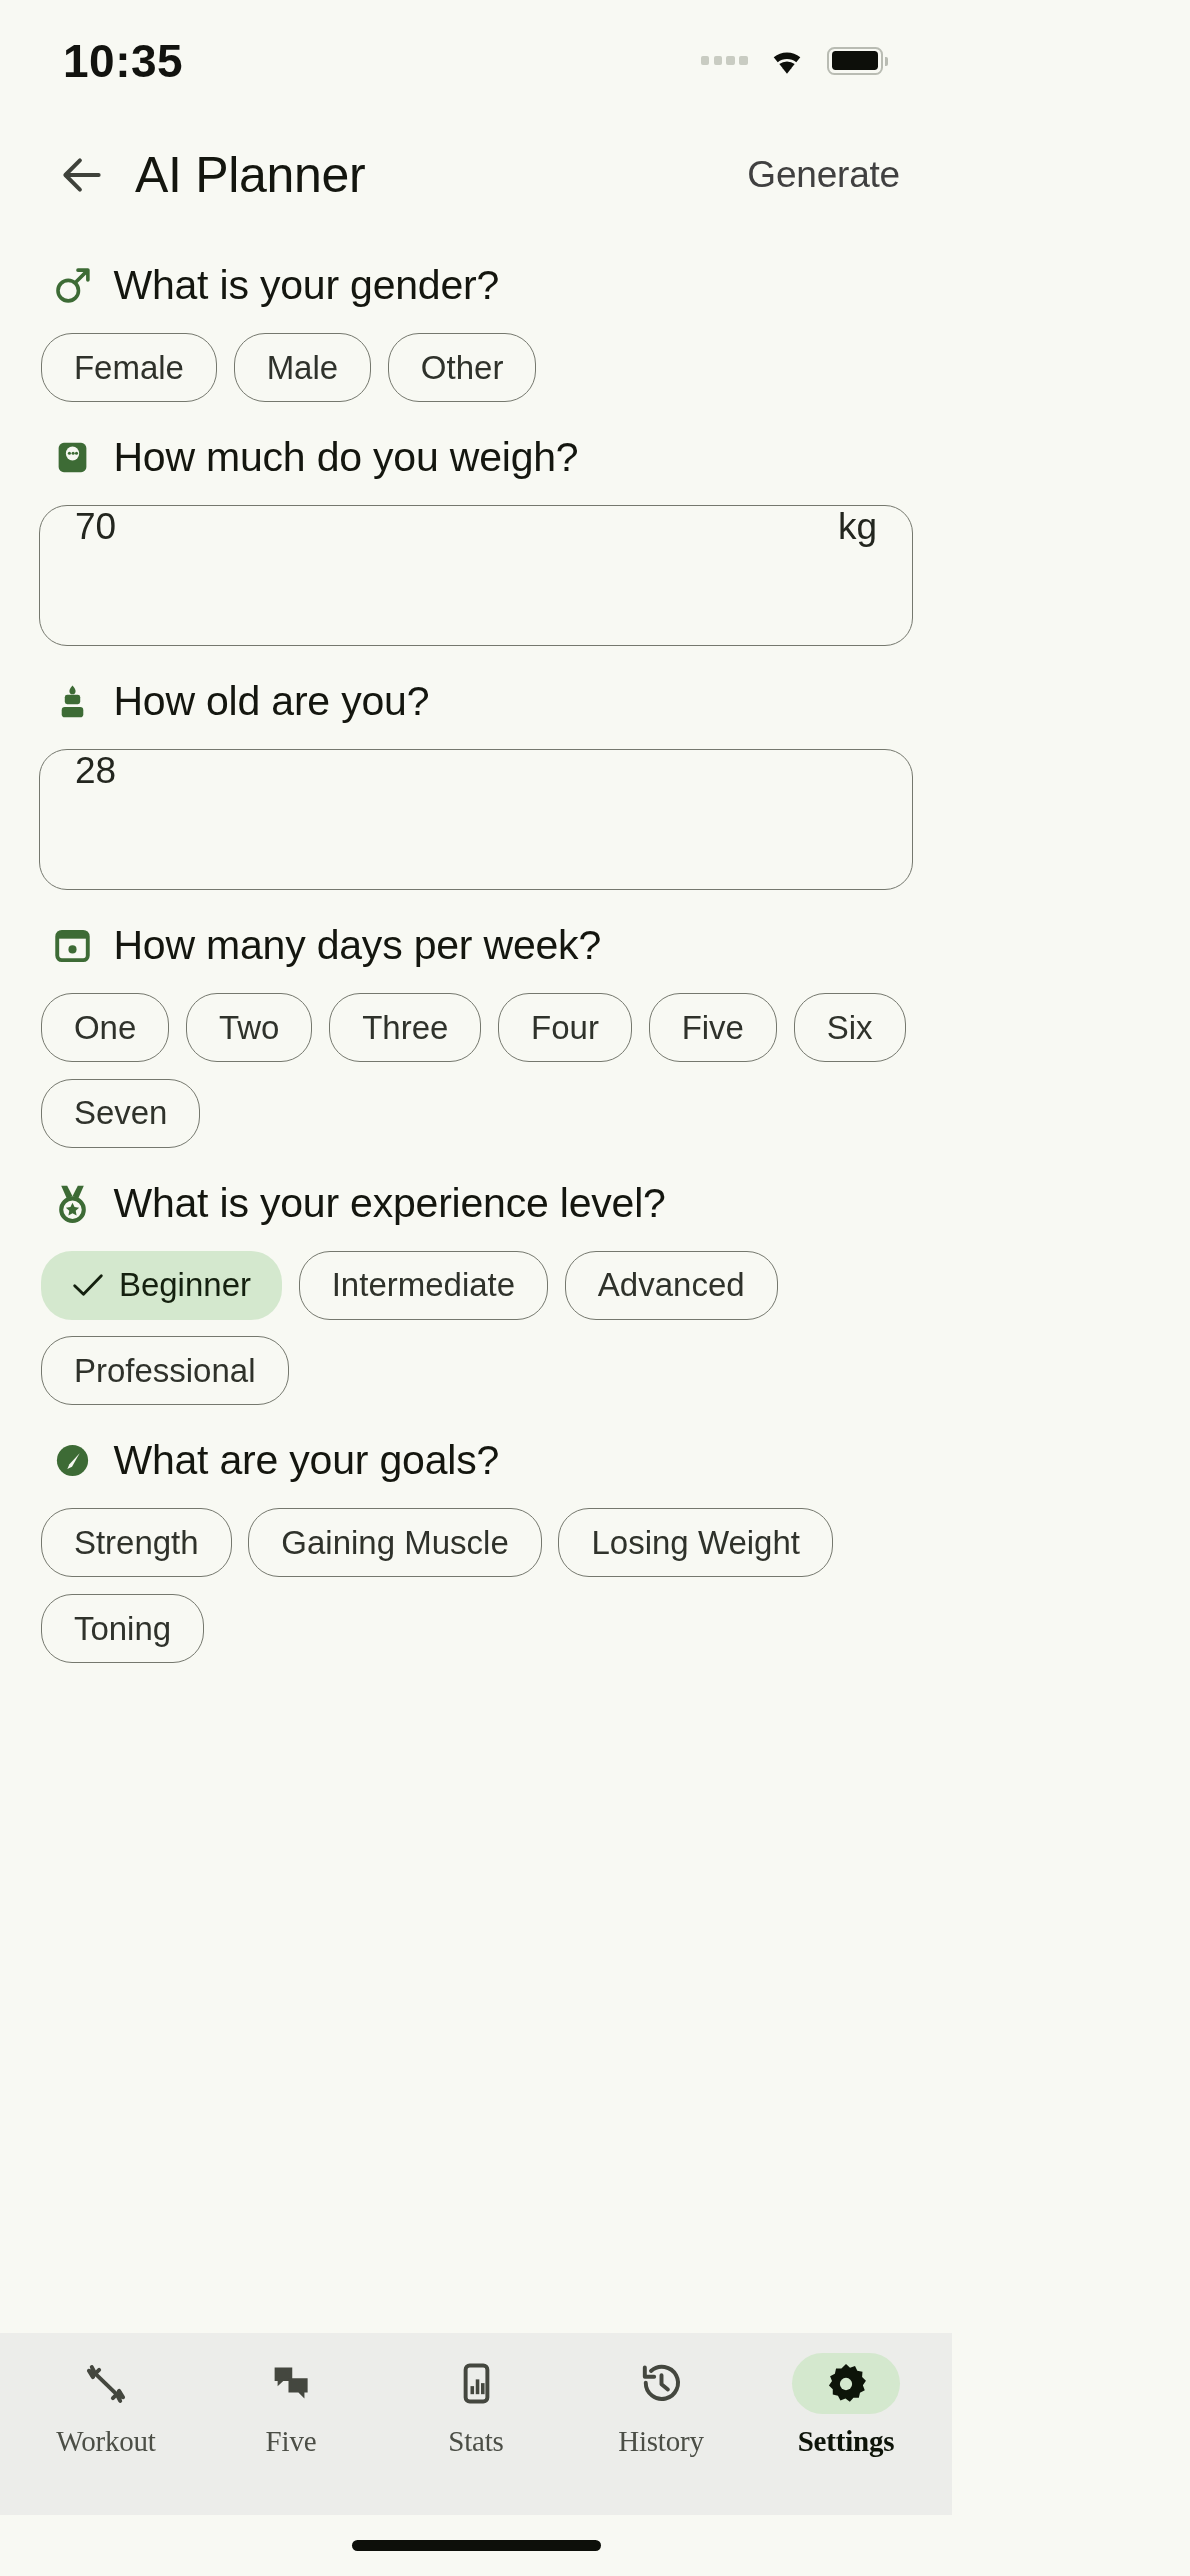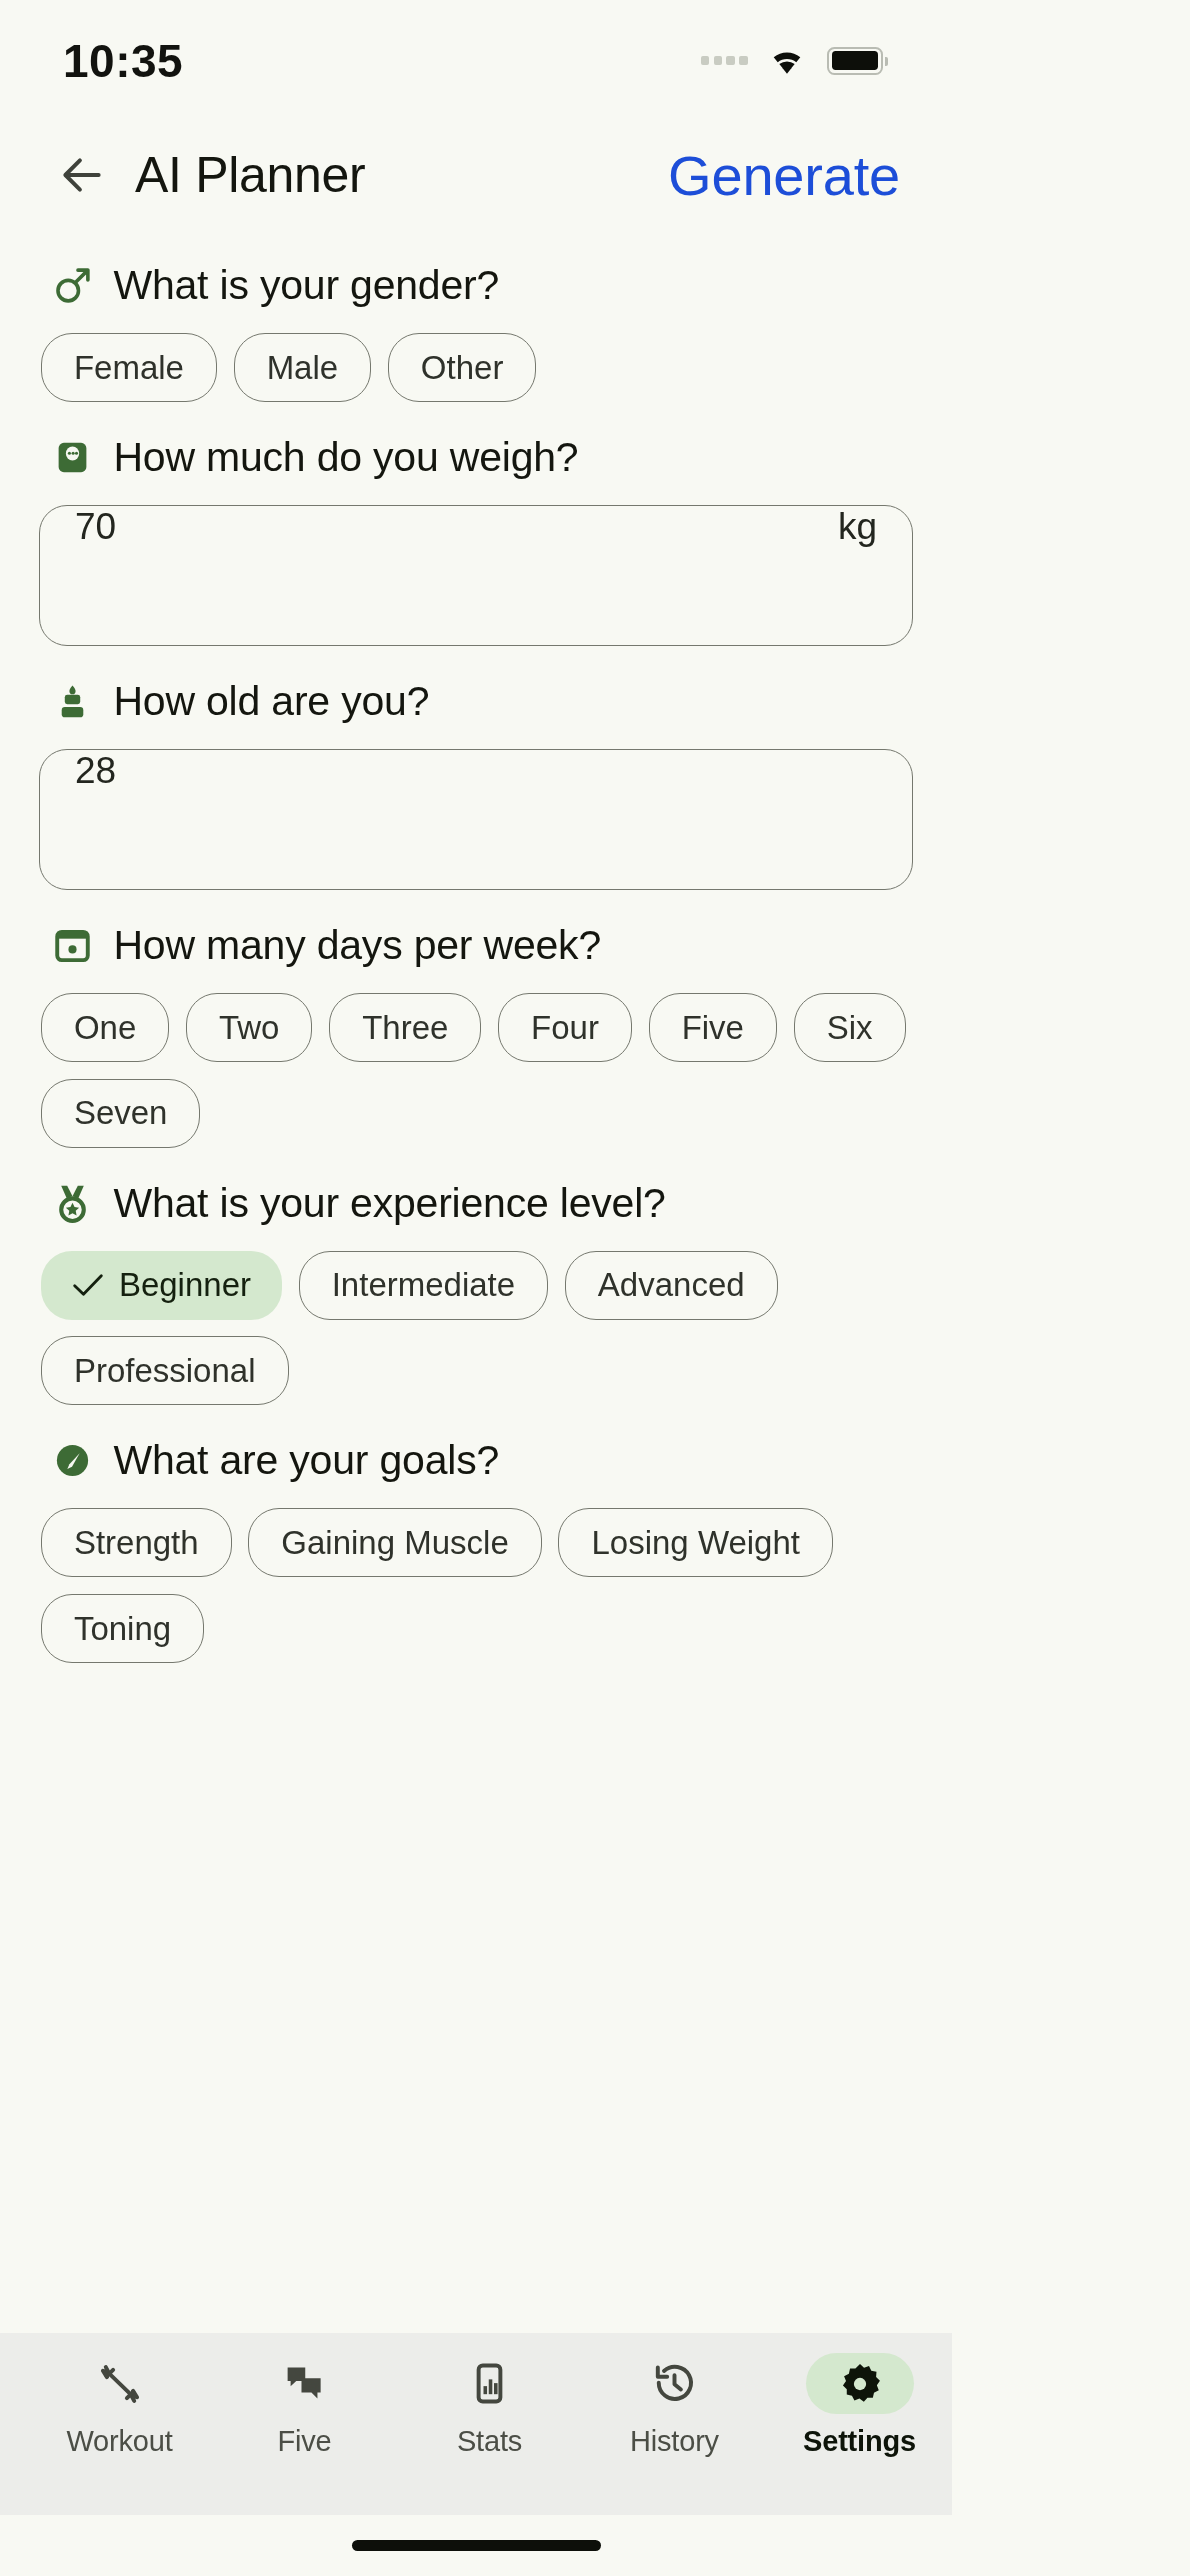--- a/index.html
+++ b/index.html
@@ -70,22 +70,22 @@
   }
   .header-title {
     font-size: 50px;
     color: #14160f;
     margin-left: 28px;
     letter-spacing: -0.3px;
     white-space: nowrap;
   }
   .header-action {
     margin-left: auto;
-    font-size: 56px;
-    color: #1d4ed8;
+    font-size: 37px;
+    color: #404040;
     letter-spacing: -0.2px;
   }
 
   
   .content {
     flex: 1 1 auto;
     padding: 33px 39px 0 39px;
     overflow: hidden;
   }
   .section { margin-bottom: 32px; }
@@ -151,22 +151,23 @@
     margin-left: auto;
     font-size: 37px;
     color: #23261f;
   }
 
   
   .bottomnav {
     flex: 0 0 182px;
     background: #ecedea;
     display: flex; align-items: flex-start;
-    justify-content: flex-end;
+    justify-content: center;
     padding-top: 20.4px;
+    font-family: Liberation Serif, serif;
   }
   .navitem {
     display: flex; flex-direction: column;
     align-items: center;
     width: 185px;
     cursor: pointer;
   }
   .nav-pill {
     width: 108px; height: 61px;
     border-radius: 31px;

